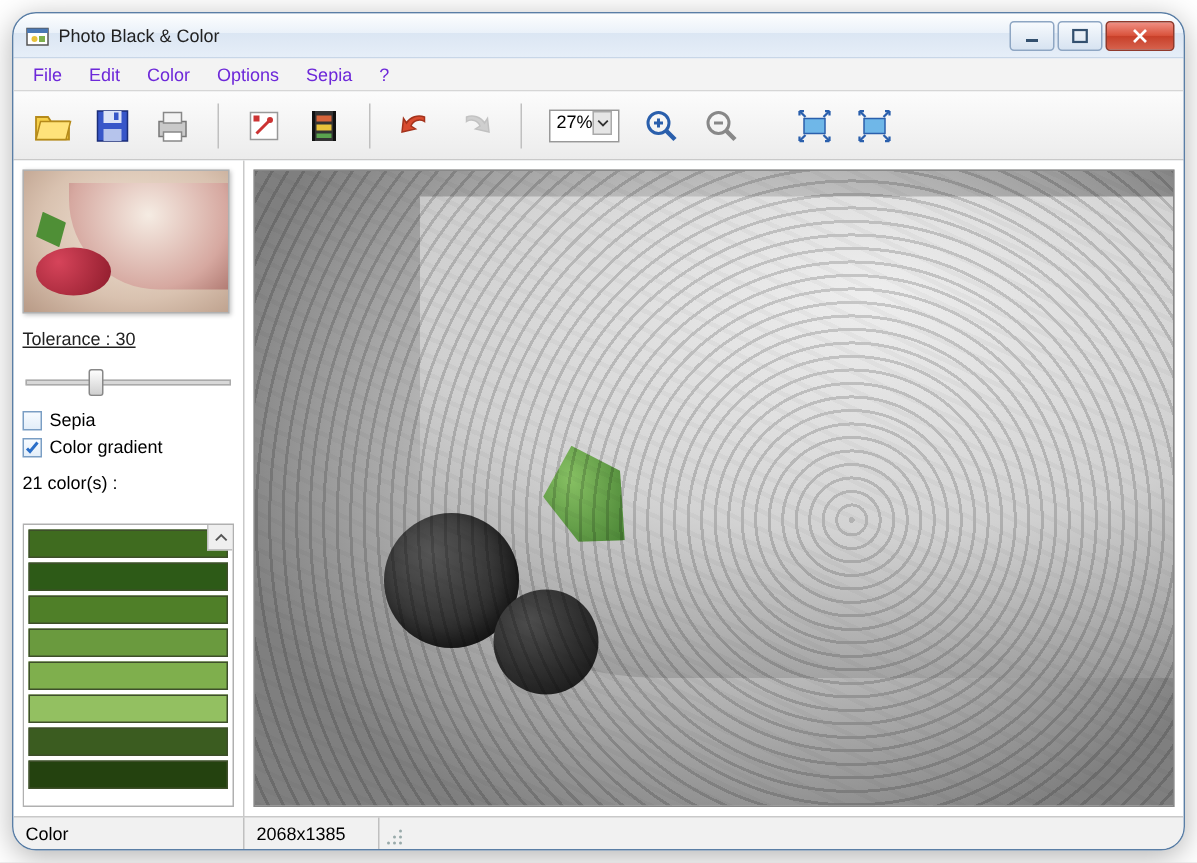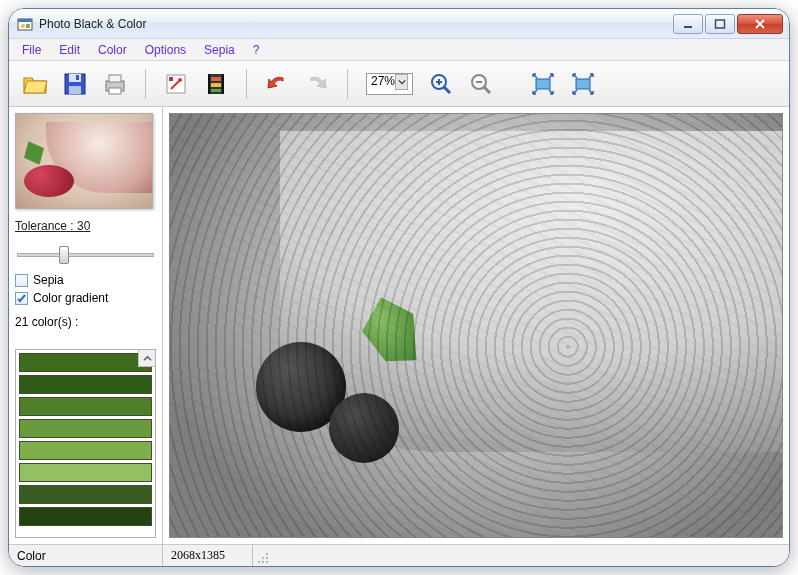--- a/index.html
+++ b/index.html
@@ -132,21 +132,21 @@
     height:22px; background:#f1f1f1;
     border-top:1px solid #c9c9c9;
     display:flex; align-items:stretch;
   }
   .status-cell {
     border-right:1px solid #c0c0c0;
     padding:3px 8px;
     display:flex; align-items:center;
   }
   .status-cell.ready { width:154px; }
-  .status-cell.dim { width:90px;font-family:Liberation Serif, serif; }
+  .status-cell.dim { width:90px; }
   .status-cell.path { flex:1; }
   .status-grip { width:18px; display:flex; align-items:flex-end; justify-content:flex-end; padding:2px; }
   
   .canvas .paint { position:absolute; inset:0; }
   .canvas .bg { position:absolute; inset:0; background:
     radial-gradient(ellipse 60% 70% at 55% 40%, #e8e8e8 0%, #cfcfcf 40%, #a8a8a8 70%, #7f7f7f 100%);
   }
   .canvas .berry1 { position:absolute; left:14%; top:54%; width:90px; height:90px; border-radius:50%;
     background: radial-gradient(circle at 35% 30%, #555, #1a1a1a); box-shadow: inset -6px -6px 15px rgba(0,0,0,.5);}
   .canvas .berry2 { position:absolute; left:26%; top:66%; width:70px; height:70px; border-radius:50%;

